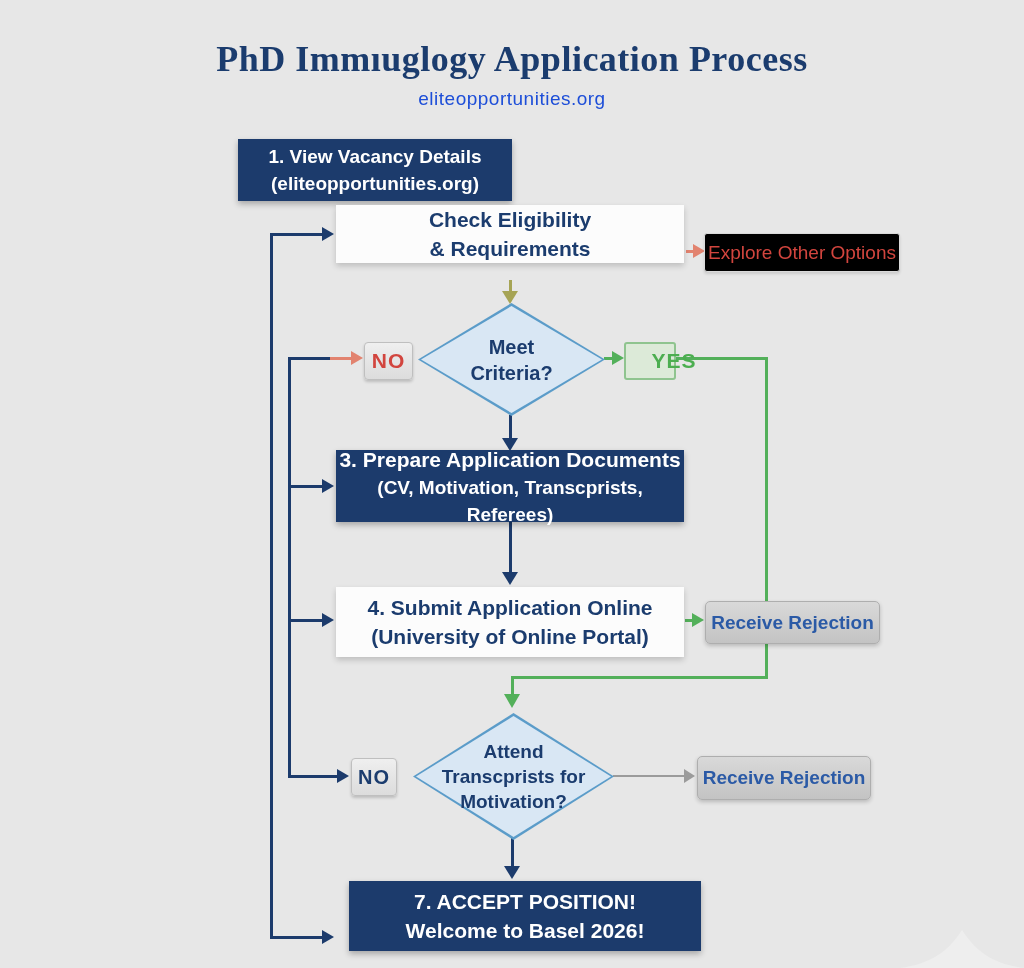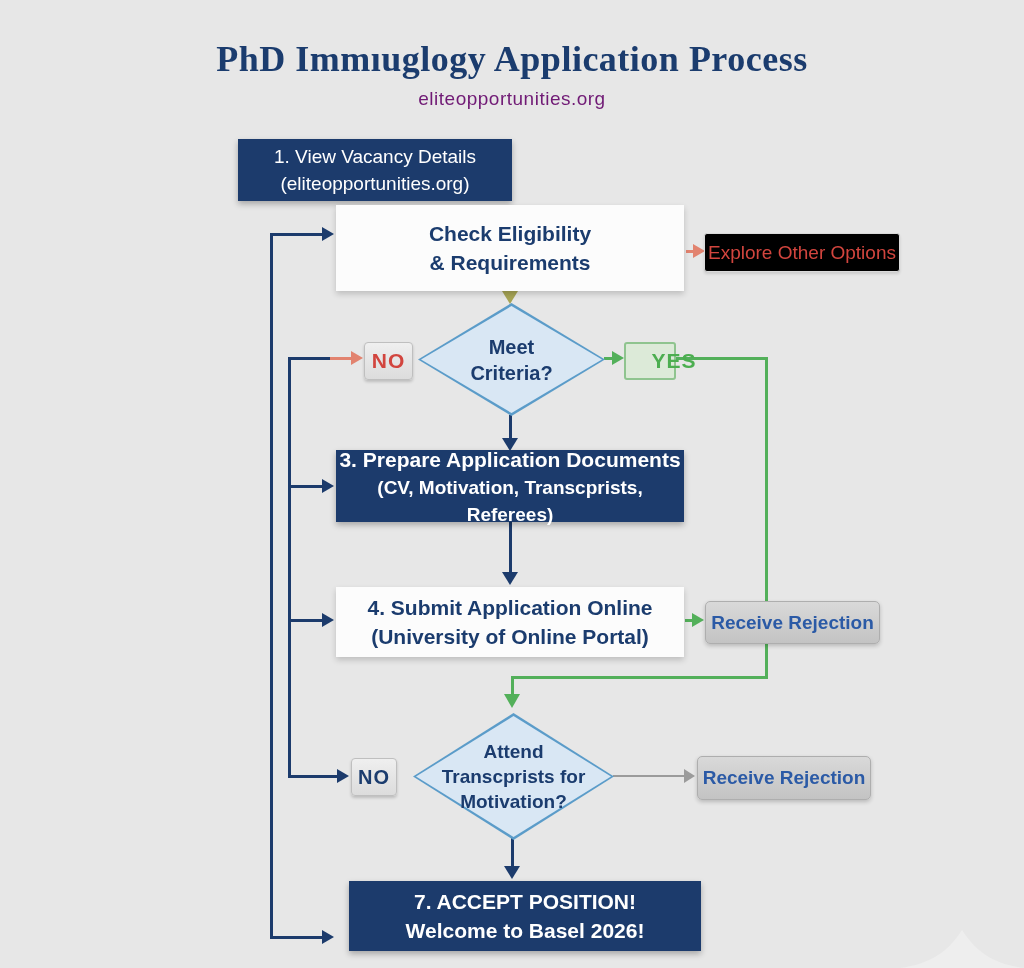--- a/index.html
+++ b/index.html
@@ -9,28 +9,28 @@
     font-family:"Liberation Sans", sans-serif;
   }
   
   .title{
     position:absolute;left:0;top:38px;width:1024px;text-align:center;
     font-family:"Liberation Serif", serif;font-weight:bold;font-size:36px;
     color:var(--navy-text,#1b3c6e);letter-spacing:.5px;margin:0;
   }
   .subtitle{
     position:absolute;left:0;top:88px;width:1024px;text-align:center;
-    font-size:19px;color:#701a75;letter-spacing:.5px;
+    font-size:19px;color:#1d4ed8;letter-spacing:.5px;
   }
   
   .node{position:absolute;display:flex;flex-direction:column;align-items:center;justify-content:center;text-align:center;box-sizing:border-box;}
   .navy-box{background:var(--navy,#1c3b6c);color:#fff;box-shadow:0 3px 6px rgba(0,0,0,.28);}
   .white-box{background:#fcfcfc;color:var(--navy-text,#1b3c6e);box-shadow:0 3px 6px rgba(0,0,0,.18);}
   .l1{font-size:21px;font-weight:bold;line-height:29px;}
-  .l2{font-size:19px;font-weight:normal;line-height:27px;}
+  .l2{font-size:19px;font-weight:bold;line-height:27px;}
   .small-tag{
     border-radius:4px;border:1px solid #bfbfbf;
     background:linear-gradient(#efefef,#dcdcdc);
     box-shadow:0 2px 3px rgba(0,0,0,.18);
     font-weight:bold;font-size:21px;letter-spacing:1px;
   }
   .gray-box{
     border-radius:5px;border:1px solid #aeaeae;
     background:linear-gradient(#d9d9d9,#c3c3c3);
     box-shadow:0 2px 4px rgba(0,0,0,.2);
@@ -121,21 +121,21 @@
   <div class="arr arr-r gray-a" style="left:684px;top:769px;"></div>
 
   <div class="line navy-l" style="left:511px;top:838px;width:3px;height:30px;"></div>
   <div class="arr arr-d navy-a" style="left:504px;top:866px;"></div>
 
   <div class="node navy-box" style="left:238px;top:139px;width:274px;height:62px;">
     <span class="l2">1. View Vacancy Details</span>
     <span class="l2">(eliteopportunities.org)</span>
   </div>
 
-  <div class="node white-box" style="left:336px;top:205px;width:348px;height:86px;">
+  <div class="node white-box" style="left:336px;top:205px;width:348px;height:58px;">
     <span class="l1">Check Eligibility</span>
     <span class="l1">&amp; Requirements</span>
   </div>
 
   <div class="node outline-box" style="left:704px;top:233px;width:196px;height:39px;">
     <span>Explore Other Options</span>
   </div>
 
   <div class="diamond" style="left:418px;top:303px;width:187px;height:113px;">
     <div class="shape-border"></div>

